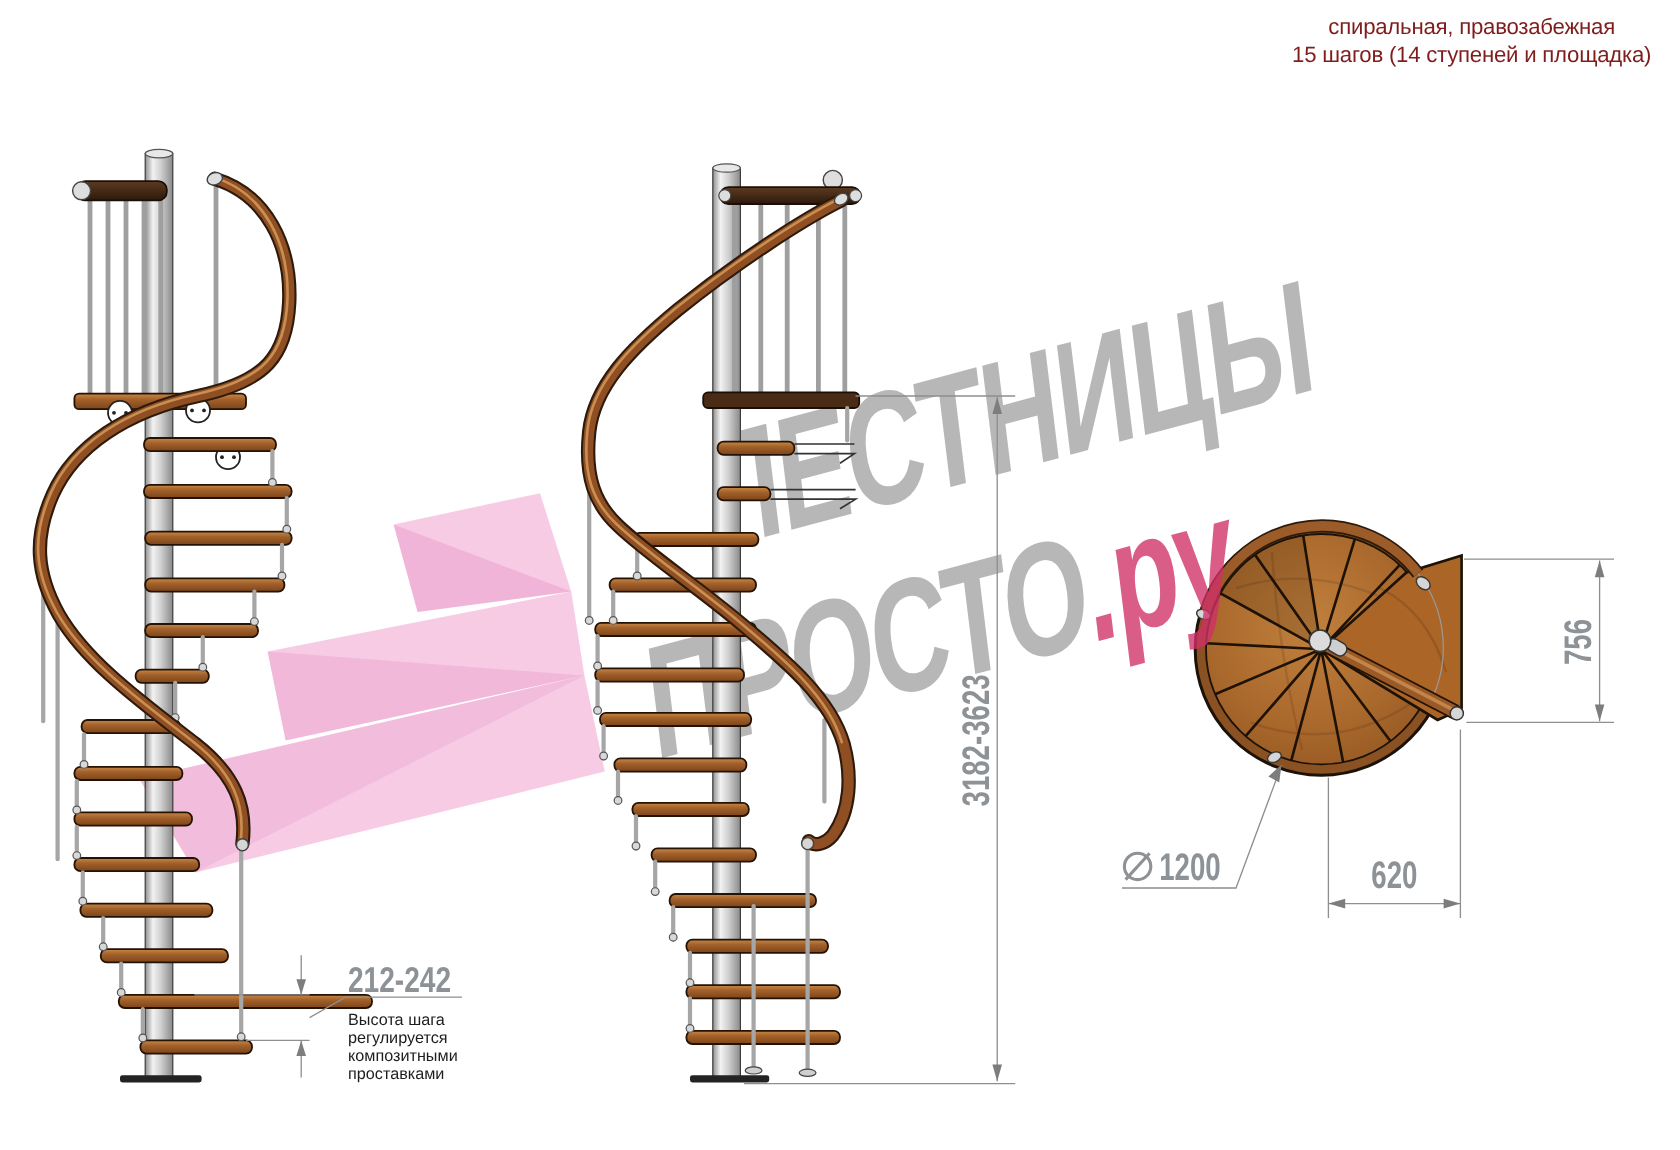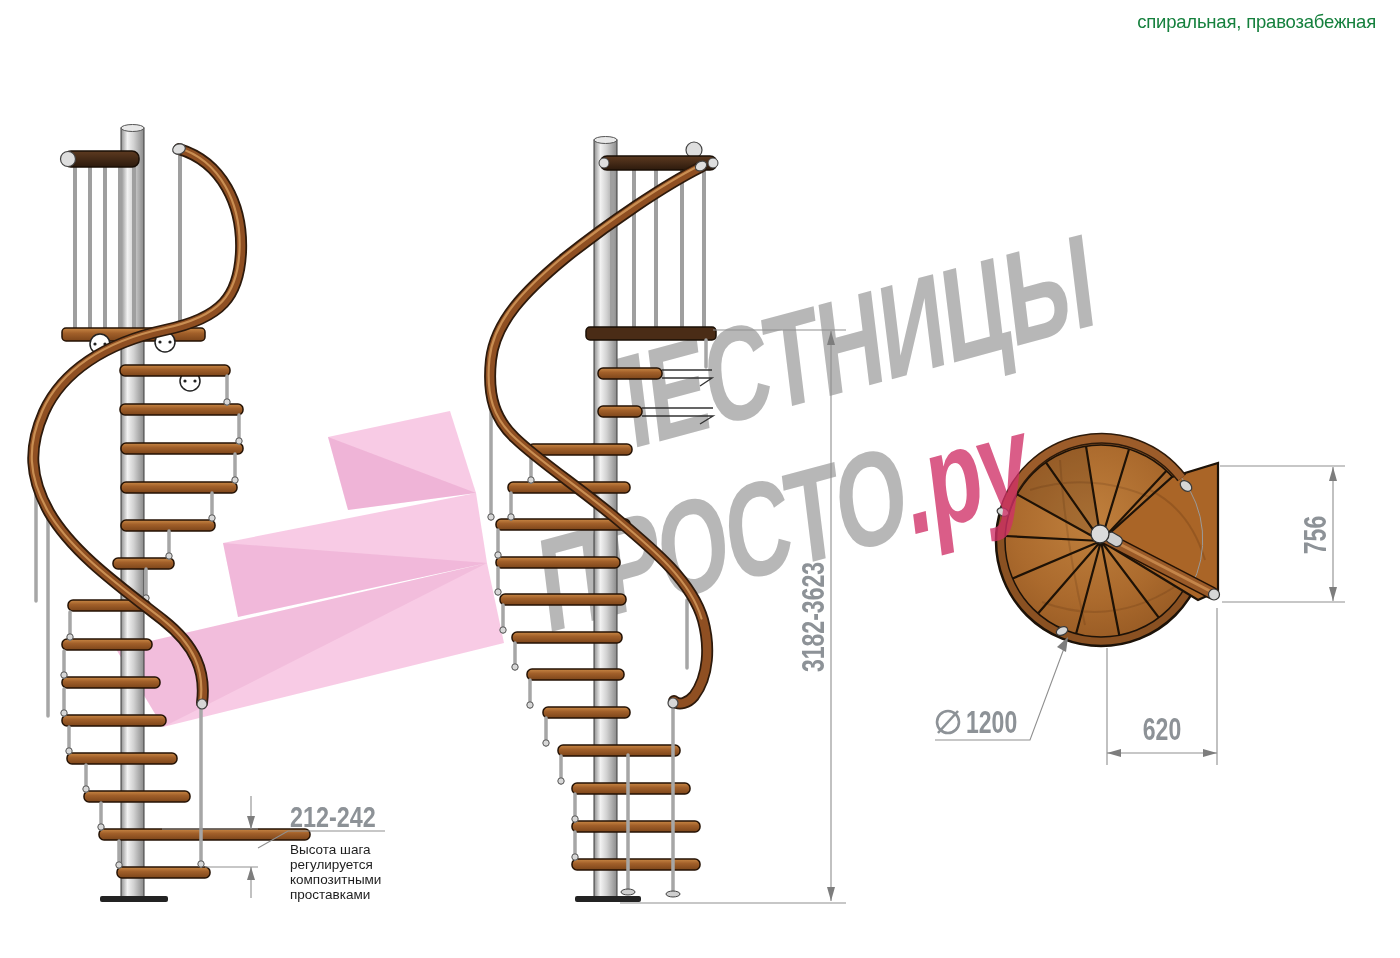--- a/index.html
+++ b/index.html
@@ -1,20 +1,20 @@
 <!DOCTYPE html>
 <html><head>
 <meta charset="utf-8">
 <style>
   html,body{margin:0;padding:0;background:#fff;}
   .canvas{position:relative;width:1400px;height:958px;background:#ffffff;overflow:hidden;
           font-family:"Liberation Sans",sans-serif;}
   svg{position:absolute;left:0;top:0;}
   
-  .header{position:absolute;top:10px;right:24px;text-align:center;color:#15803d;
+  .header{position:absolute;top:10px;right:24px;text-align:center;color:#7f1d1d;
           font-size:18.5px;line-height:23.5px;letter-spacing:-0.2px;}
   
   .wm{position:absolute;white-space:nowrap;font-weight:bold;
       font-size:132px;letter-spacing:-3px;color:rgba(112,112,112,0.5);
       transform-origin:0 0;transform:rotate(-15deg) skewX(-8deg) scaleX(0.70);
       pointer-events:none;}
   .wm .pink{color:rgba(207,47,102,0.78);}
   #wm-line1{left:578px;top:338px;}
   #wm-line2{left:531px;top:512px;}
   .z1{z-index:1}.z2{z-index:2}.z3{z-index:3}.z4{z-index:4}
@@ -326,15 +326,16 @@
     <g font-family="Liberation Sans, sans-serif" font-size="13.5" fill="#1d1d1d">
       <text x="290" y="854">Высота шага</text>
       <text x="290" y="869">регулируется</text>
       <text x="290" y="884">композитными</text>
       <text x="290" y="899">проставками</text>
     </g>
   </svg>
 
   <div class="header z4">
     <div>спиральная, правозабежная</div>
+    <div>15 шагов (14 ступеней и площадка)</div>
   </div>
 
 </div>
 
 </body></html>

